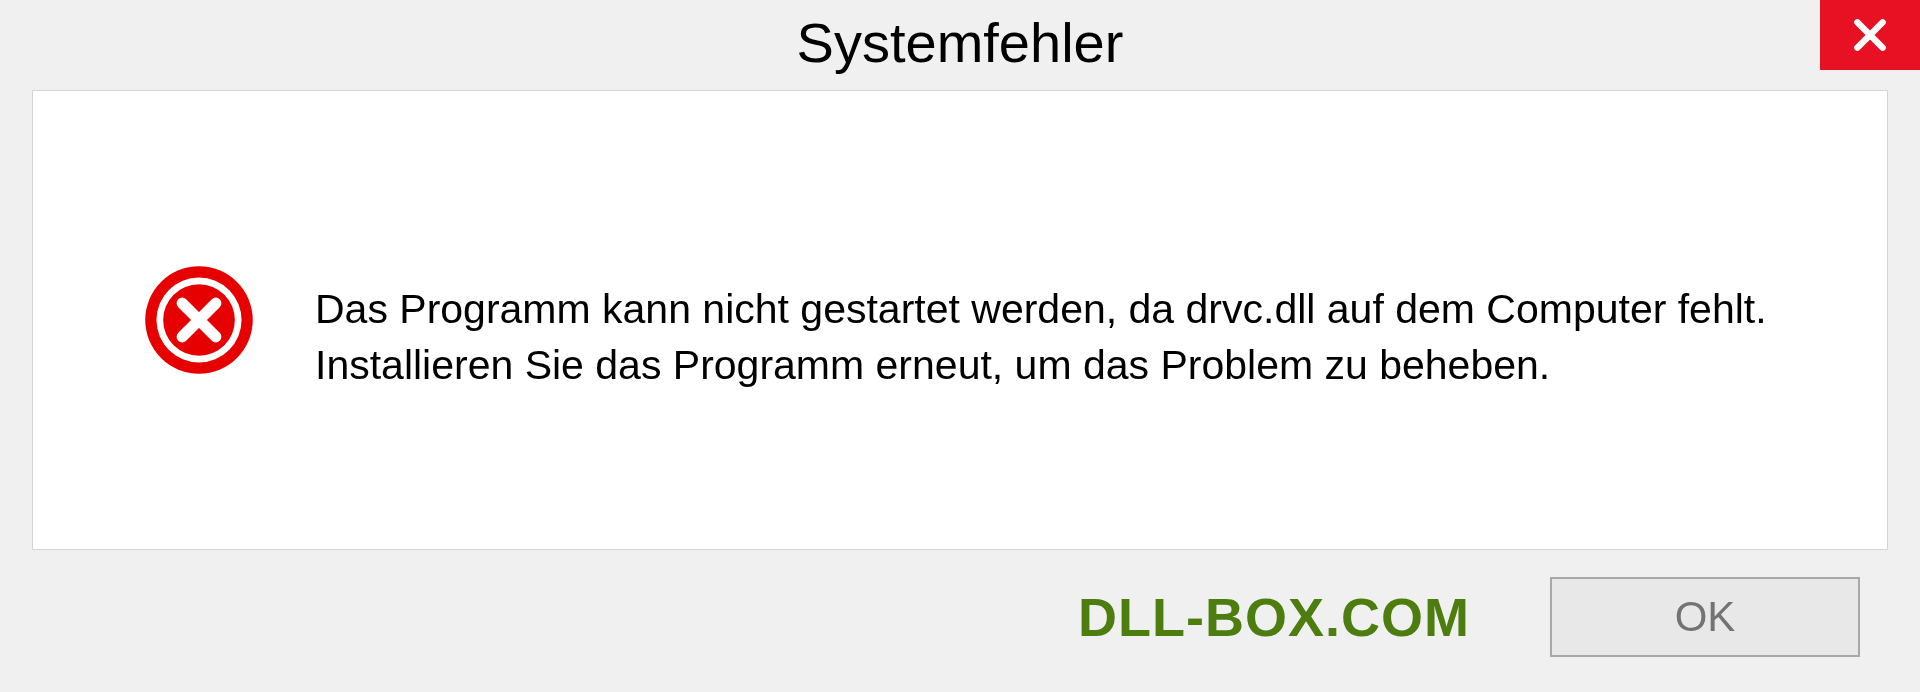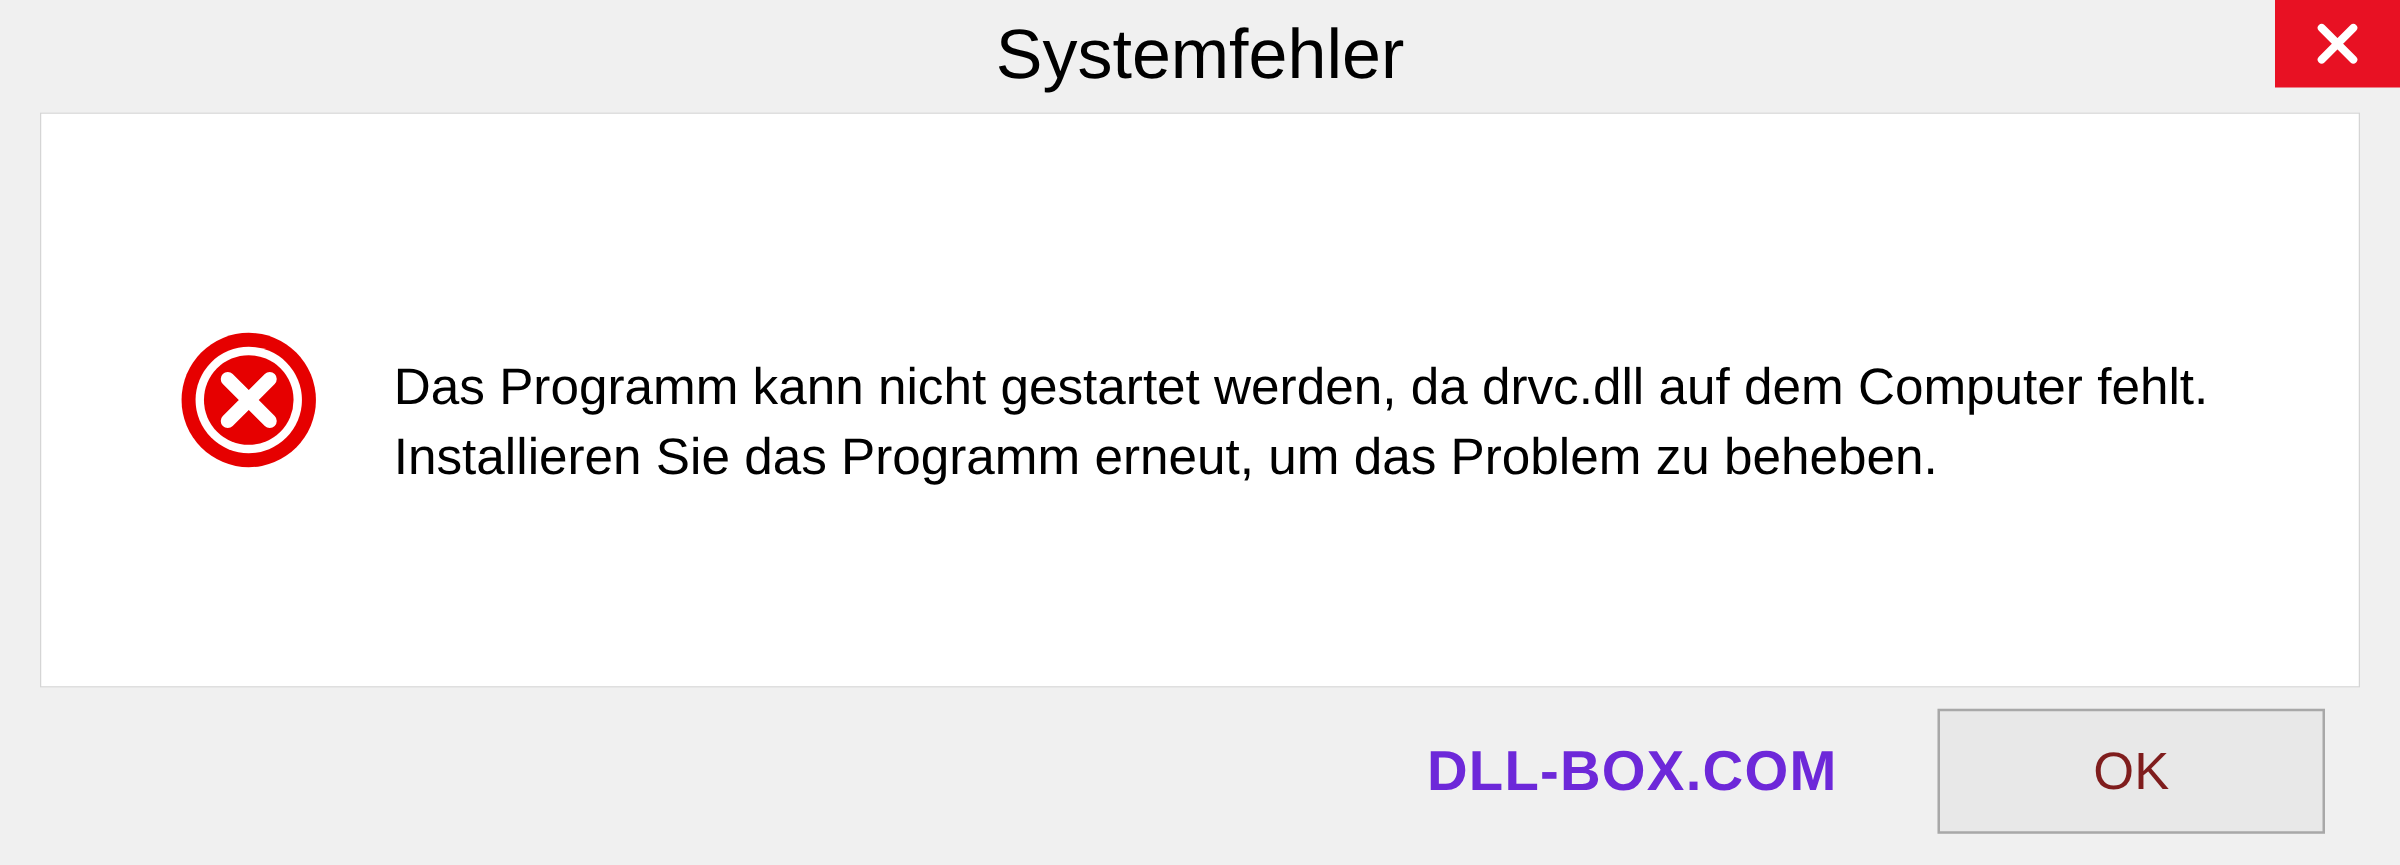--- a/index.html
+++ b/index.html
@@ -73,33 +73,33 @@
     }
     .footer {
       height: 130px;
       display: flex;
       align-items: center;
       justify-content: flex-end;
       padding: 0 60px 20px 60px;
       gap: 80px;
     }
     .watermark {
-      font-size: 45px;
+      font-size: 54px;
       font-weight: 800;
-      color: #6d28d9;
+      color: #4d7c0f;
       letter-spacing: 1px;
       font-family: Arial, sans-serif;
     }
     .ok-button {
       width: 310px;
-      height: 100px;
+      height: 80px;
       background: #e8e8e8;
       border: 2px solid #a8a8a8;
       font-size: 42px;
-      color: #7f1d1d;
+      color: #737373;
       cursor: pointer;
       font-family: inherit;
       display: flex;
       align-items: center;
       justify-content: center;
     }
   </style>
 </head>
 <body>
 

